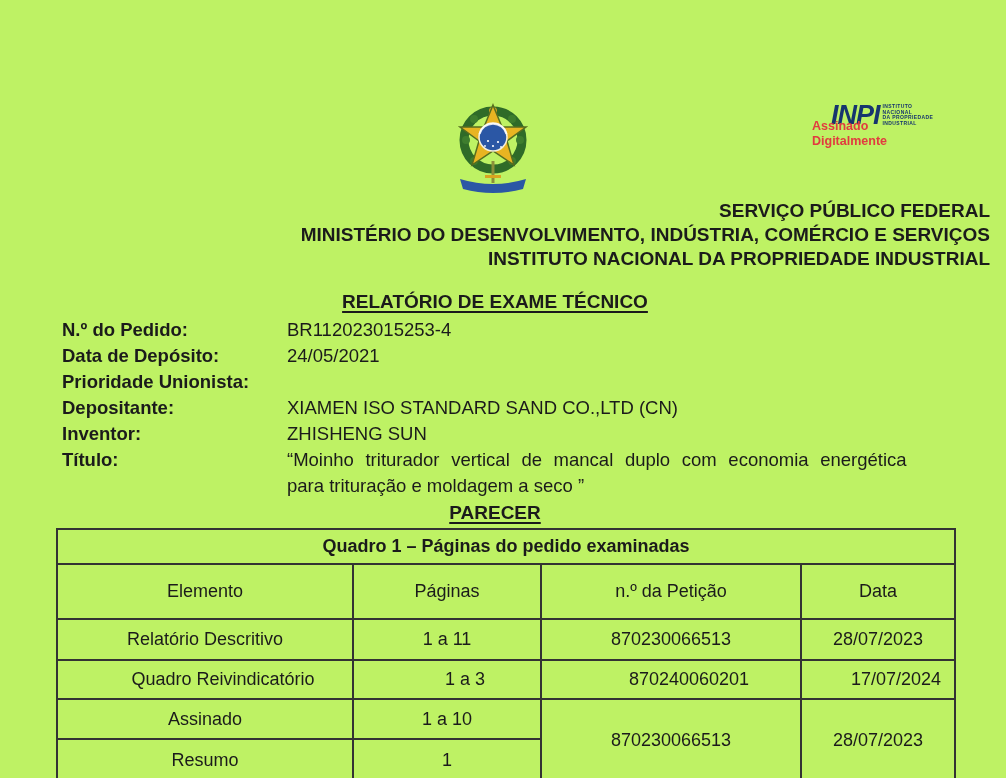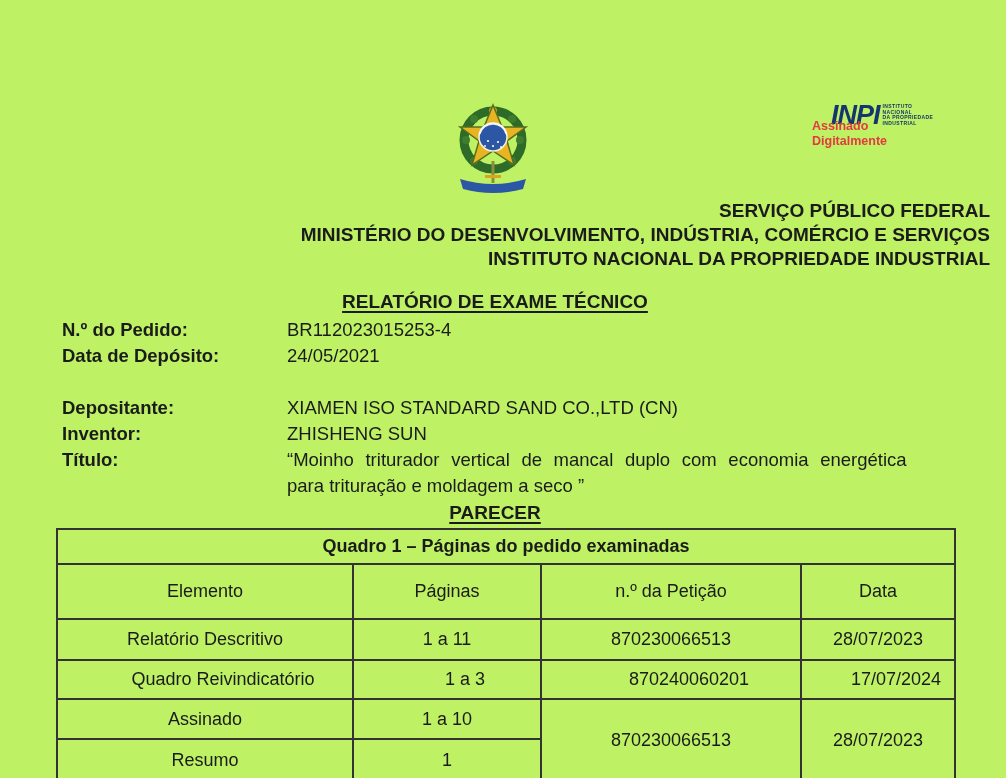--- a/index.html
+++ b/index.html
@@ -115,20 +115,21 @@
 
   <div class="frow" style="top:318px;">
     <span class="flabel">N.º do Pedido:</span>
     <span class="fvalue">BR112023015253-4</span>
   </div>
   <div class="frow" style="top:344px;">
     <span class="flabel">Data de Depósito:</span>
     <span class="fvalue">24/05/2021</span>
   </div>
   <div class="frow" style="top:370px;">
+    <span class="flabel">Prioridade Unionista:</span>
   </div>
   <div class="frow" style="top:396px;">
     <span class="flabel">Depositante:</span>
     <span class="fvalue">XIAMEN ISO STANDARD SAND CO.,LTD (CN)</span>
   </div>
   <div class="frow" style="top:422px;">
     <span class="flabel">Inventor:</span>
     <span class="fvalue">ZHISHENG SUN</span>
   </div>
   <div class="frow" style="top:448px;">

